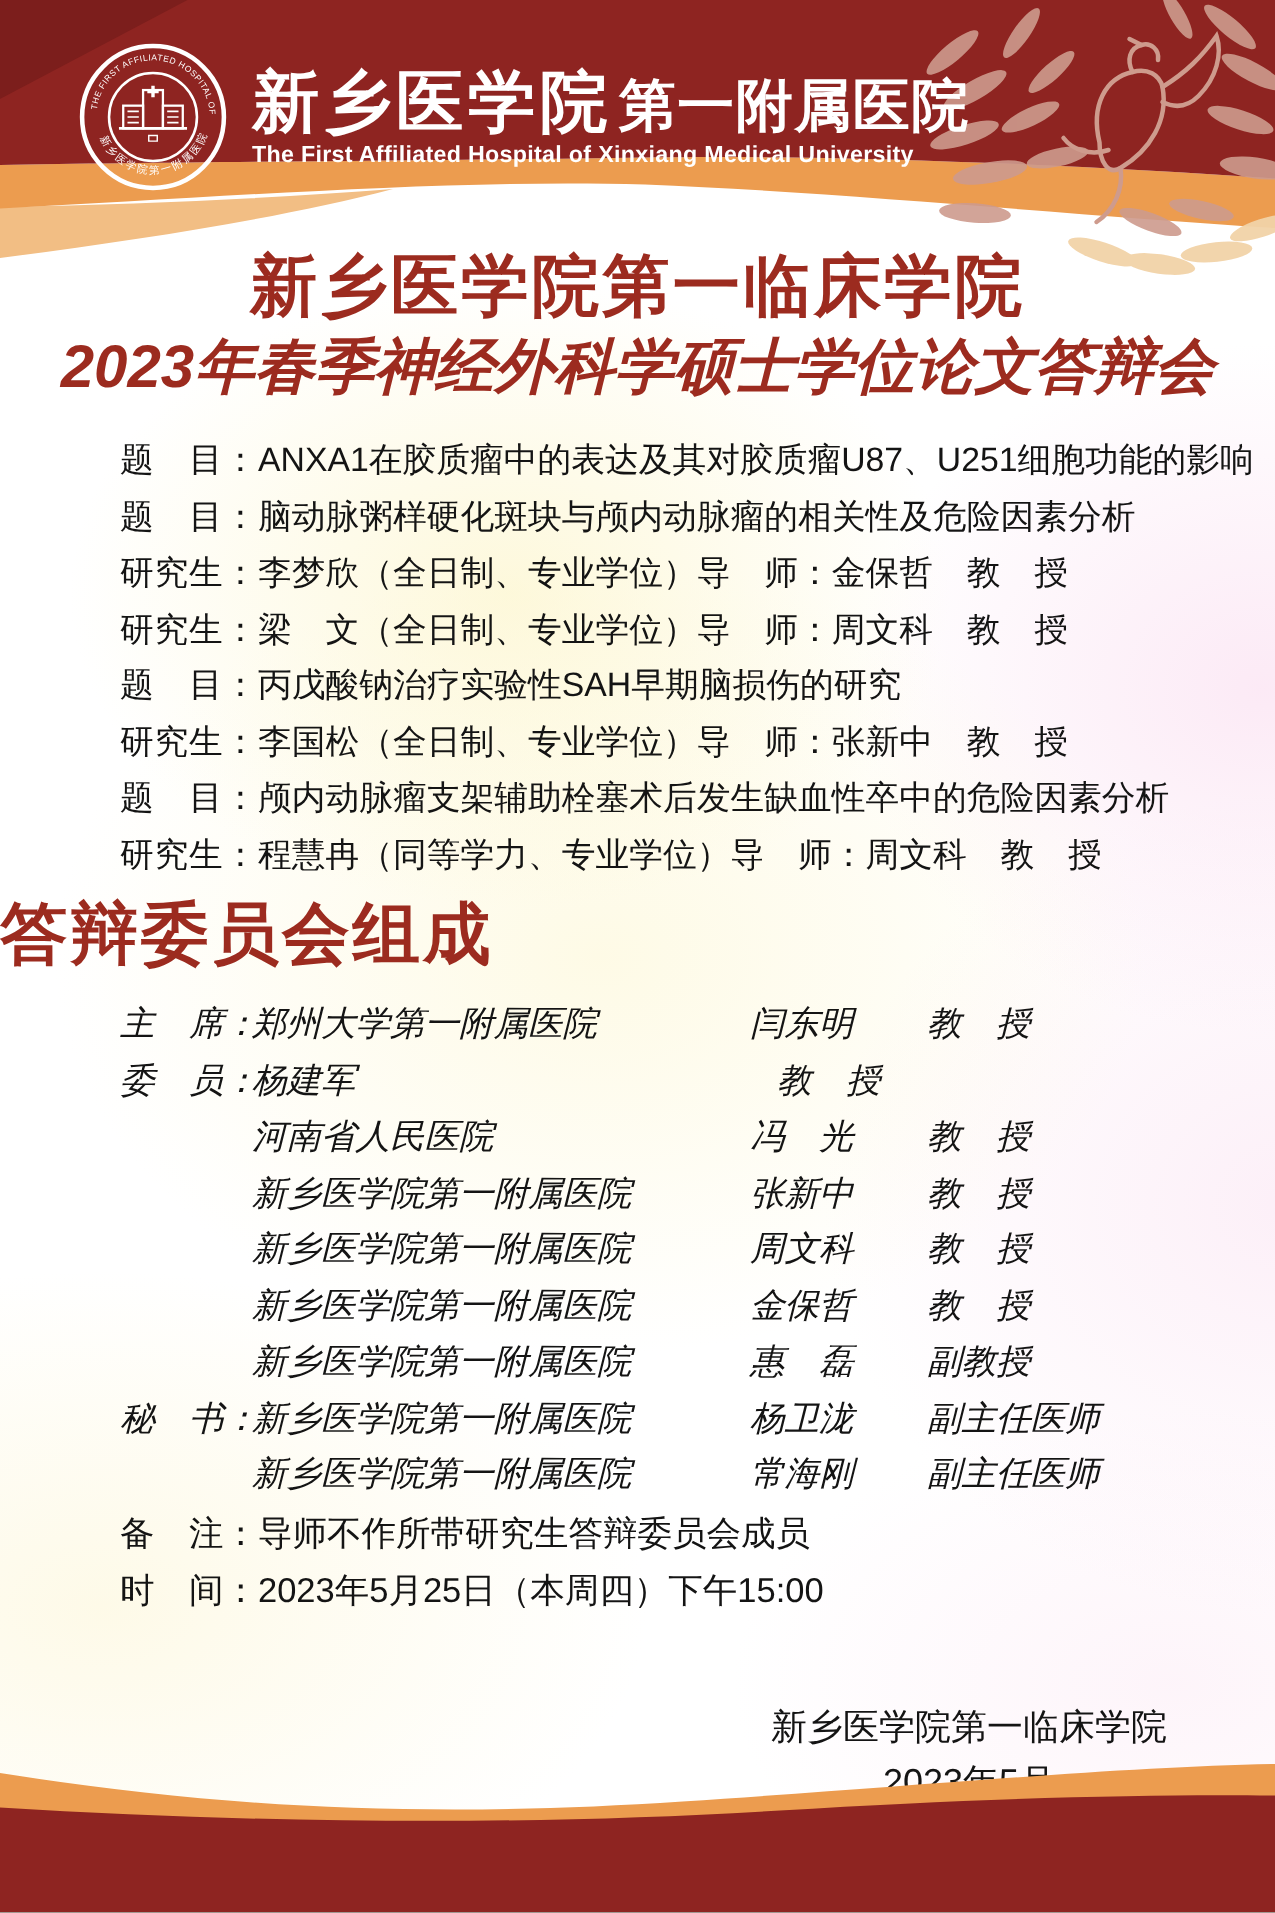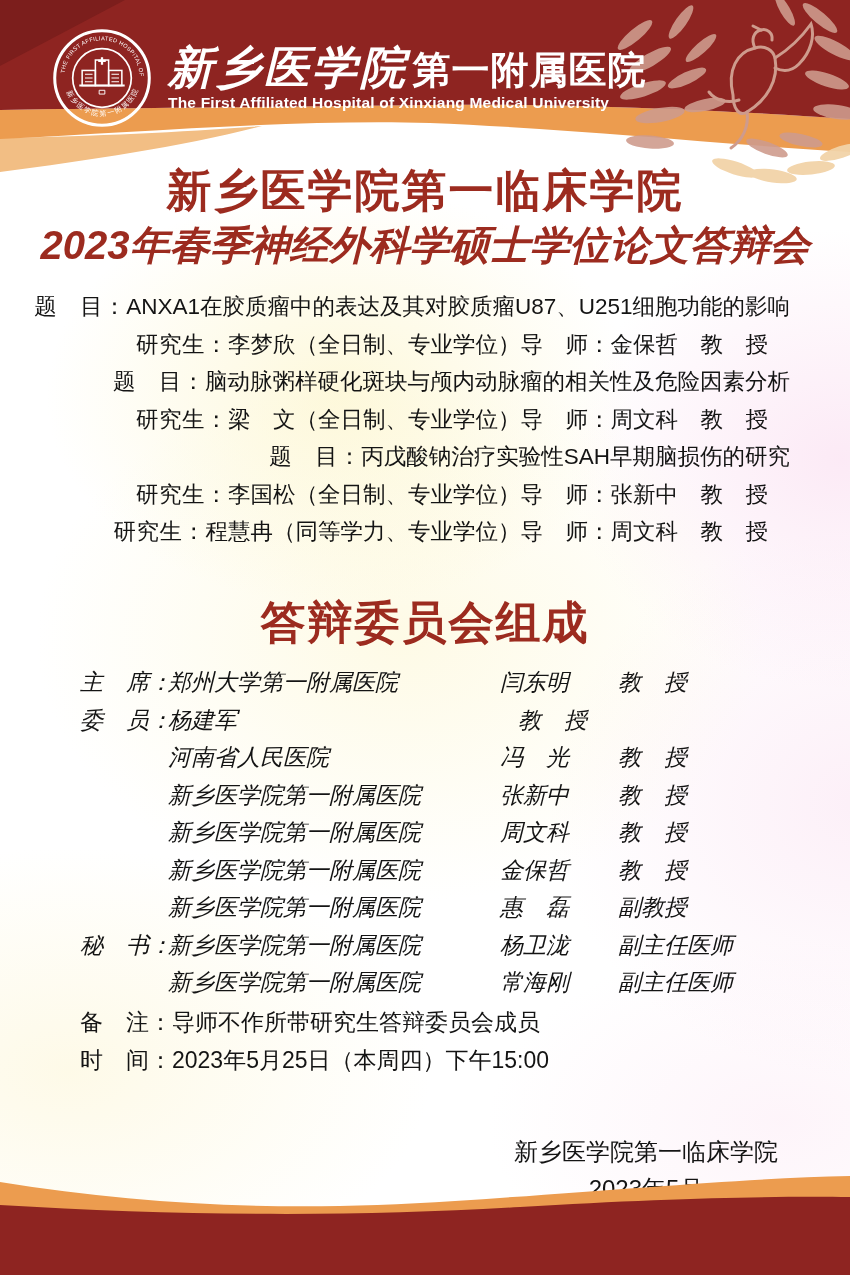--- a/index.html
+++ b/index.html
@@ -19,35 +19,35 @@
       radial-gradient(420px 260px at 92% 88%, rgba(250,220,238,.30), rgba(250,220,238,0) 70%),
       #ffffff;
   }
   svg{display:block}
   .hdr-svg{position:absolute;top:0;left:0}
   .ftr-svg{position:absolute;bottom:0;left:0}
   .brand{position:absolute;top:26px;left:50px;display:flex;align-items:center;gap:14px;}
   .seal{flex:0 0 auto}
   .brand-text{display:flex;flex-direction:column;line-height:1.05;}
   .brand-cn{white-space:nowrap;color:#fff;}
-  .brand-cn .script{font-family:"DejaVu Serif","Liberation Serif",serif;font-style:italic;font-weight:700;font-size:45px;letter-spacing:3px;margin-top:24px;}
+  .brand-cn .script{font-family:"DejaVu Serif","Liberation Serif",serif;font-weight:700;font-size:45px;letter-spacing:3px;margin-top:24px;}
   .brand-cn .bold{font-weight:700;font-size:38px;letter-spacing:1px;}
   .brand-en{color:#fff;font-weight:700;font-size:15.5px;margin-top:4px;letter-spacing:.2px;white-space:nowrap;}
   .deco{position:absolute;top:0;right:0;pointer-events:none;}
 
   .title{position:absolute;top:162px;left:0;width:100%;text-align:center;color:var(--title-red);font-weight:700;}
   .title .l1{font-size:45px;line-height:57px;letter-spacing:2px;white-space:nowrap;}
   .title .l2{font-size:40px;line-height:53px;letter-spacing:0px;white-space:nowrap;font-style:italic;}
 
   .defenses{position:absolute;top:288px;left:80px;right:60px;}
-  .d-row{height:37.5px;line-height:37.5px;font-size:22.5px;white-space:nowrap;display:flex;justify-content:flex-end;}
+  .d-row{height:37.5px;line-height:37.5px;font-size:22.5px;white-space:nowrap;display:flex;justify-content:flex-start;}
   .d-row .lbl{letter-spacing:.5px;}
   .advisor{white-space:nowrap;margin-right:22px;}
 
-  .cmt-heading{position:absolute;top:594px;left:0;width:100%;text-align:center;
+  .cmt-heading{position:absolute;top:594px;left:0;width:100%;text-align:left;
     color:var(--title-red);font-weight:700;font-size:45px;line-height:58px;letter-spacing:2px;}
 
   .committee{position:absolute;top:664px;left:80px;right:70px;font-style:italic;}
   .c-row{height:37.5px;line-height:37.5px;font-size:23px;white-space:nowrap;display:grid;
     grid-template-columns:88px 332px 100px auto;}
   .c-title{padding-left:18px;}
 
   .notes{position:absolute;top:1004px;left:80px;right:60px;}
   .n-row{height:37.5px;line-height:37.5px;font-size:23px;white-space:nowrap;}
 
@@ -147,36 +147,39 @@
   <div class="title">
     <div class="l1">新乡医学院第一临床学院</div>
     <div class="l2">2023年春季神经外科学硕士学位论文答辩会</div>
   </div>
 
   <div class="defenses">
     <div class="d-row">
       <span><span class="lbl">题　目：</span><span>ANXA1在胶质瘤中的表达及其对胶质瘤U87、U251细胞功能的影响</span></span>
     </div>
     <div class="d-row">
+      <span><span class="lbl">题　目：</span><span>脑动脉粥样硬化斑块与颅内动脉瘤的相关性及危险因素分析</span></span>
+    </div>
+    <div class="d-row">
       <span><span class="lbl">研究生：</span><span>李梦欣（全日制、专业学位）</span></span>
       <span class="advisor"><span>导　师：</span><span>金保哲</span>　<span>教　授</span></span>
     </div>
     <div class="d-row">
-      <span><span class="lbl">题　目：</span><span>脑动脉粥样硬化斑块与颅内动脉瘤的相关性及危险因素分析</span></span>
-    </div>
-    <div class="d-row">
       <span><span class="lbl">研究生：</span><span>梁　文（全日制、专业学位）</span></span>
       <span class="advisor"><span>导　师：</span><span>周文科</span>　<span>教　授</span></span>
     </div>
     <div class="d-row">
       <span><span class="lbl">题　目：</span><span>丙戊酸钠治疗实验性SAH早期脑损伤的研究</span></span>
     </div>
     <div class="d-row">
       <span><span class="lbl">研究生：</span><span>李国松（全日制、专业学位）</span></span>
       <span class="advisor"><span>导　师：</span><span>张新中</span>　<span>教　授</span></span>
+    </div>
+    <div class="d-row">
+      <span><span class="lbl">题　目：</span><span>颅内动脉瘤支架辅助栓塞术后发生缺血性卒中的危险因素分析</span></span>
     </div>
     <div class="d-row">
       <span><span class="lbl">研究生：</span><span>程慧冉（同等学力、专业学位）</span></span>
       <span class="advisor"><span>导　师：</span><span>周文科</span>　<span>教　授</span></span>
     </div>
   </div>
 
   <div class="cmt-heading">答辩委员会组成</div>
 
   <div class="committee">

